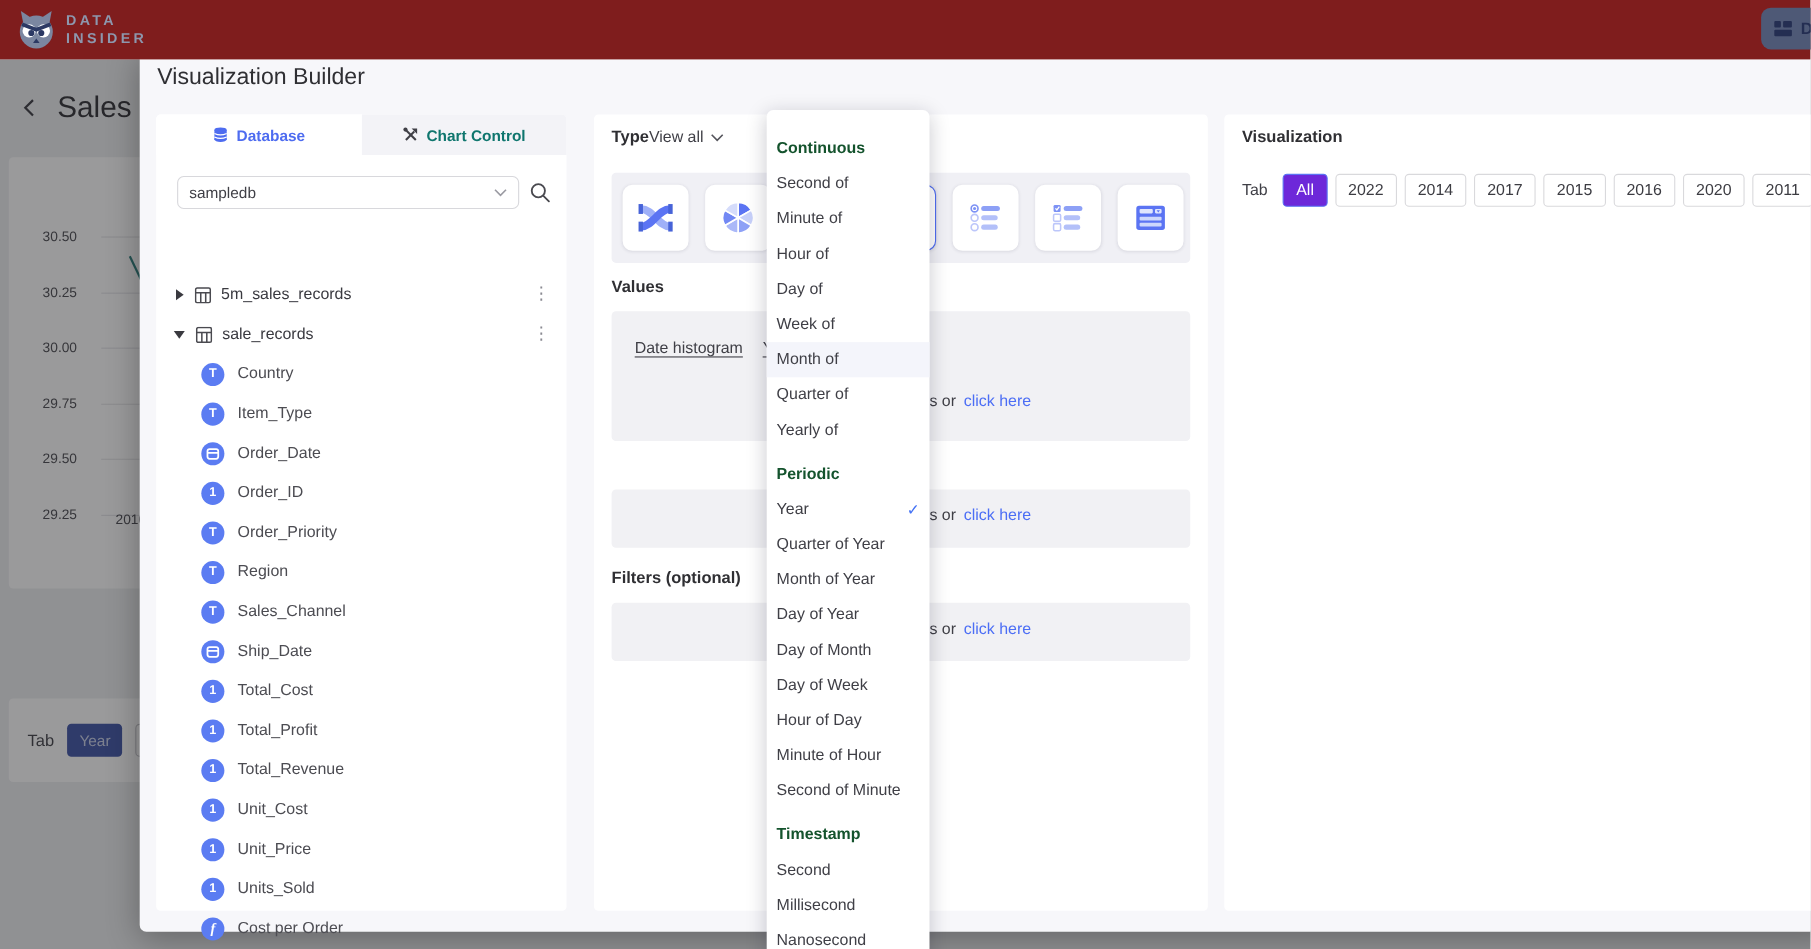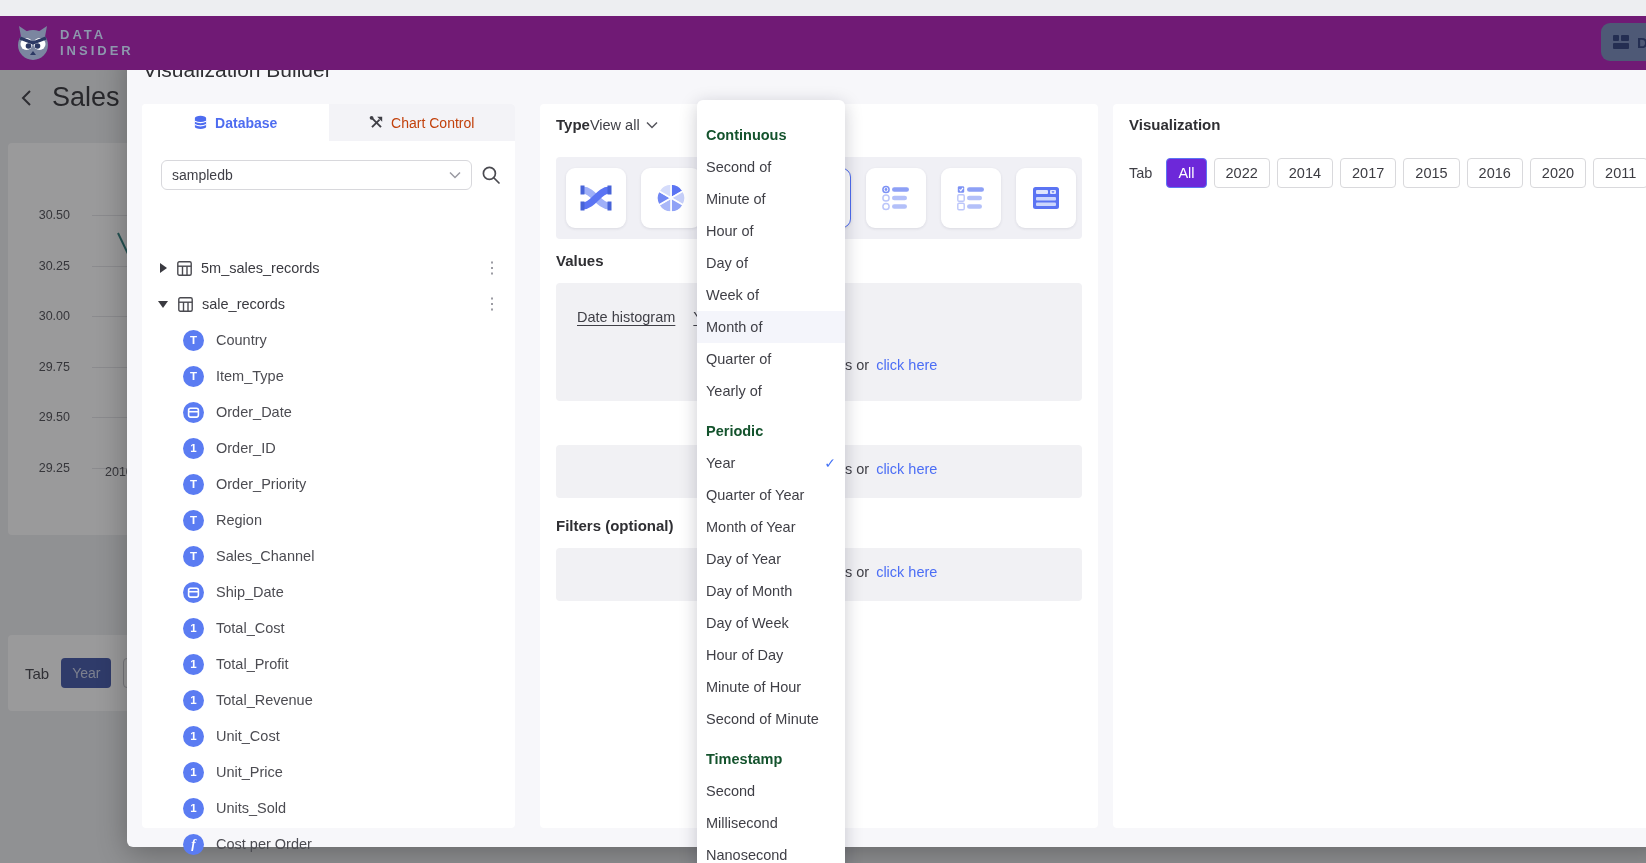--- a/index.html
+++ b/index.html
@@ -1,21 +1,21 @@
 <!DOCTYPE html>
 <html><head>
 <meta charset="utf-8">
 <style>
   * { box-sizing: border-box; margin: 0; padding: 0; }
   html,body { width:1646px; height:863px; }
   body { font-family:"Liberation Sans", sans-serif; background:#fff; }
   .screen { position:relative; width:1646px; height:863px; overflow:hidden; background:#edeef1; }
 
   
-  .navbar { position:absolute; left:0; top:16px; width:1646px; height:54px; background:#701a75; z-index:30; }
+  .navbar { position:absolute; left:0; top:0; width:1646px; height:54px; background:#7f1d1d; z-index:30; }
   .logo { position:absolute; left:14px; top:7px; display:flex; align-items:center; gap:8px; }
   .logo-text { color:#8d97ad; font-size:13px; font-weight:bold; letter-spacing:3px; line-height:16px; }
   .nav-right-btn { position:absolute; left:1601px; top:7px; width:70px; height:38px; background:#4e5976; border-radius:9px; display:flex; align-items:center; gap:7px; padding-left:11px; color:#242e52; font-weight:bold; font-size:15px; }
 
   
   .page { position:absolute; left:0; top:54px; width:1646px; height:809px; background:#edeef1; }
   .page-title-row { position:absolute; left:16px; top:28px; display:flex; align-items:center; gap:14px; }
   .page-title { font-size:27px; font-weight:500; color:#2f2f33; white-space:nowrap; }
   .bg-card { position:absolute; background:#fff; border-radius:4px; }
   .chart-card { left:8px; top:89px; width:132px; height:392px; }
@@ -33,21 +33,21 @@
   .modal { position:absolute; left:127px; top:45px; width:1540px; height:802px; background:#f7f7fa; border-radius:6px; box-shadow:0 6px 30px rgba(0,0,0,0.3); z-index:20; }
   .modal-title { position:absolute; left:16px; top:13px; font-size:21px; color:#2f2f33; }
   .panel { position:absolute; top:59px; height:724px; background:#fff; border-radius:4px; }
   .panel-h { font-size:15px; font-weight:bold; color:#2f2f33; }
 
   
   .left-panel { left:15px; width:373px; }
   .lp-tabs { display:flex; height:37px; }
   .lp-tab { flex:1; display:flex; align-items:center; justify-content:center; gap:7px; font-size:14px; cursor:default; }
   .lp-tab.active { background:#fff; color:#4e6cf0; font-weight:bold; border-radius:4px 0 0 0; }
-  .lp-tab.inactive { background:#f3f3f7; color:#c2410c; font-weight:normal; border-radius:0 4px 0 0; }
+  .lp-tab.inactive { background:#f3f3f7; color:#0f766e; font-weight:bold; border-radius:0 4px 0 0; }
   .search-row { position:absolute; left:19px; top:56px; width:340px; height:30px; display:flex; align-items:center; }
   .db-select { width:319px; height:30px; border:1px solid #d8d8dc; border-radius:6px; background:#fff; display:flex; align-items:center; justify-content:space-between; padding:0 10px; font-size:14px; color:#3f3f46; }
   .search-btn { margin-left:9px; display:flex; align-items:center; }
   .trow { position:absolute; left:0; width:373px; height:36px; display:flex; align-items:center; }
   .caret-r { width:0; height:0; border-top:5px solid transparent; border-bottom:5px solid transparent; border-left:7px solid #3a3a40; margin-left:18px; }
   .caret-d { width:0; height:0; border-left:5px solid transparent; border-right:5px solid transparent; border-top:7px solid #3a3a40; margin-left:16px; }
   .ticon { margin-left:10px; display:flex; }
   .tname { margin-left:9px; font-size:14.5px; font-weight:500; color:#3a3a40; }
   .kebab { position:absolute; right:15px; color:#8a8a92; font-size:16px; line-height:16px; }
   .frow { position:absolute; left:41px; width:300px; height:36px; display:flex; align-items:center; gap:12px; }

